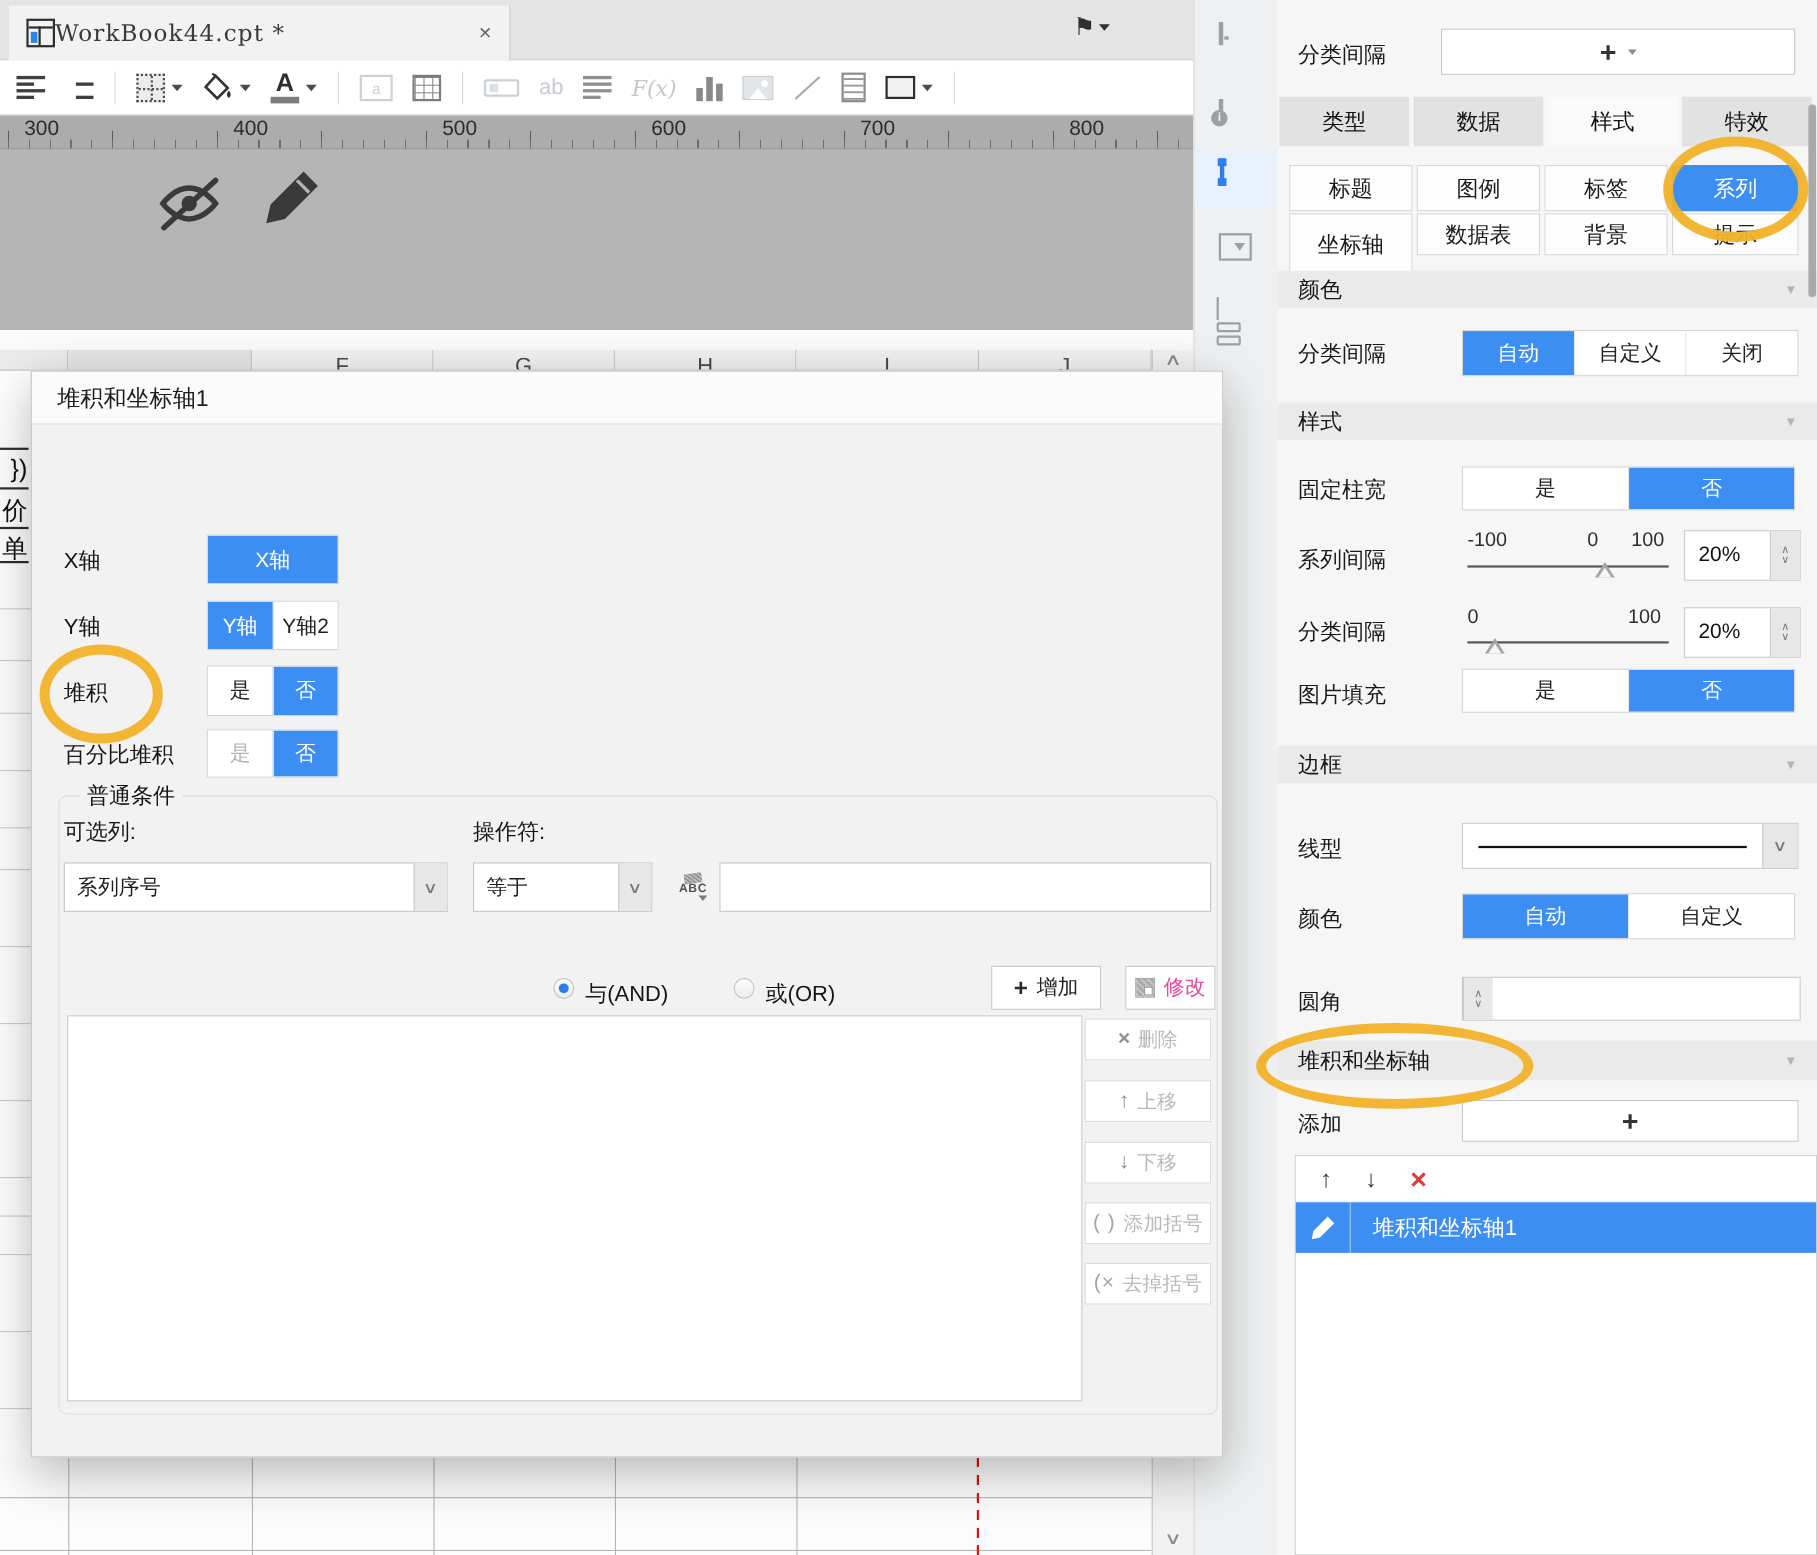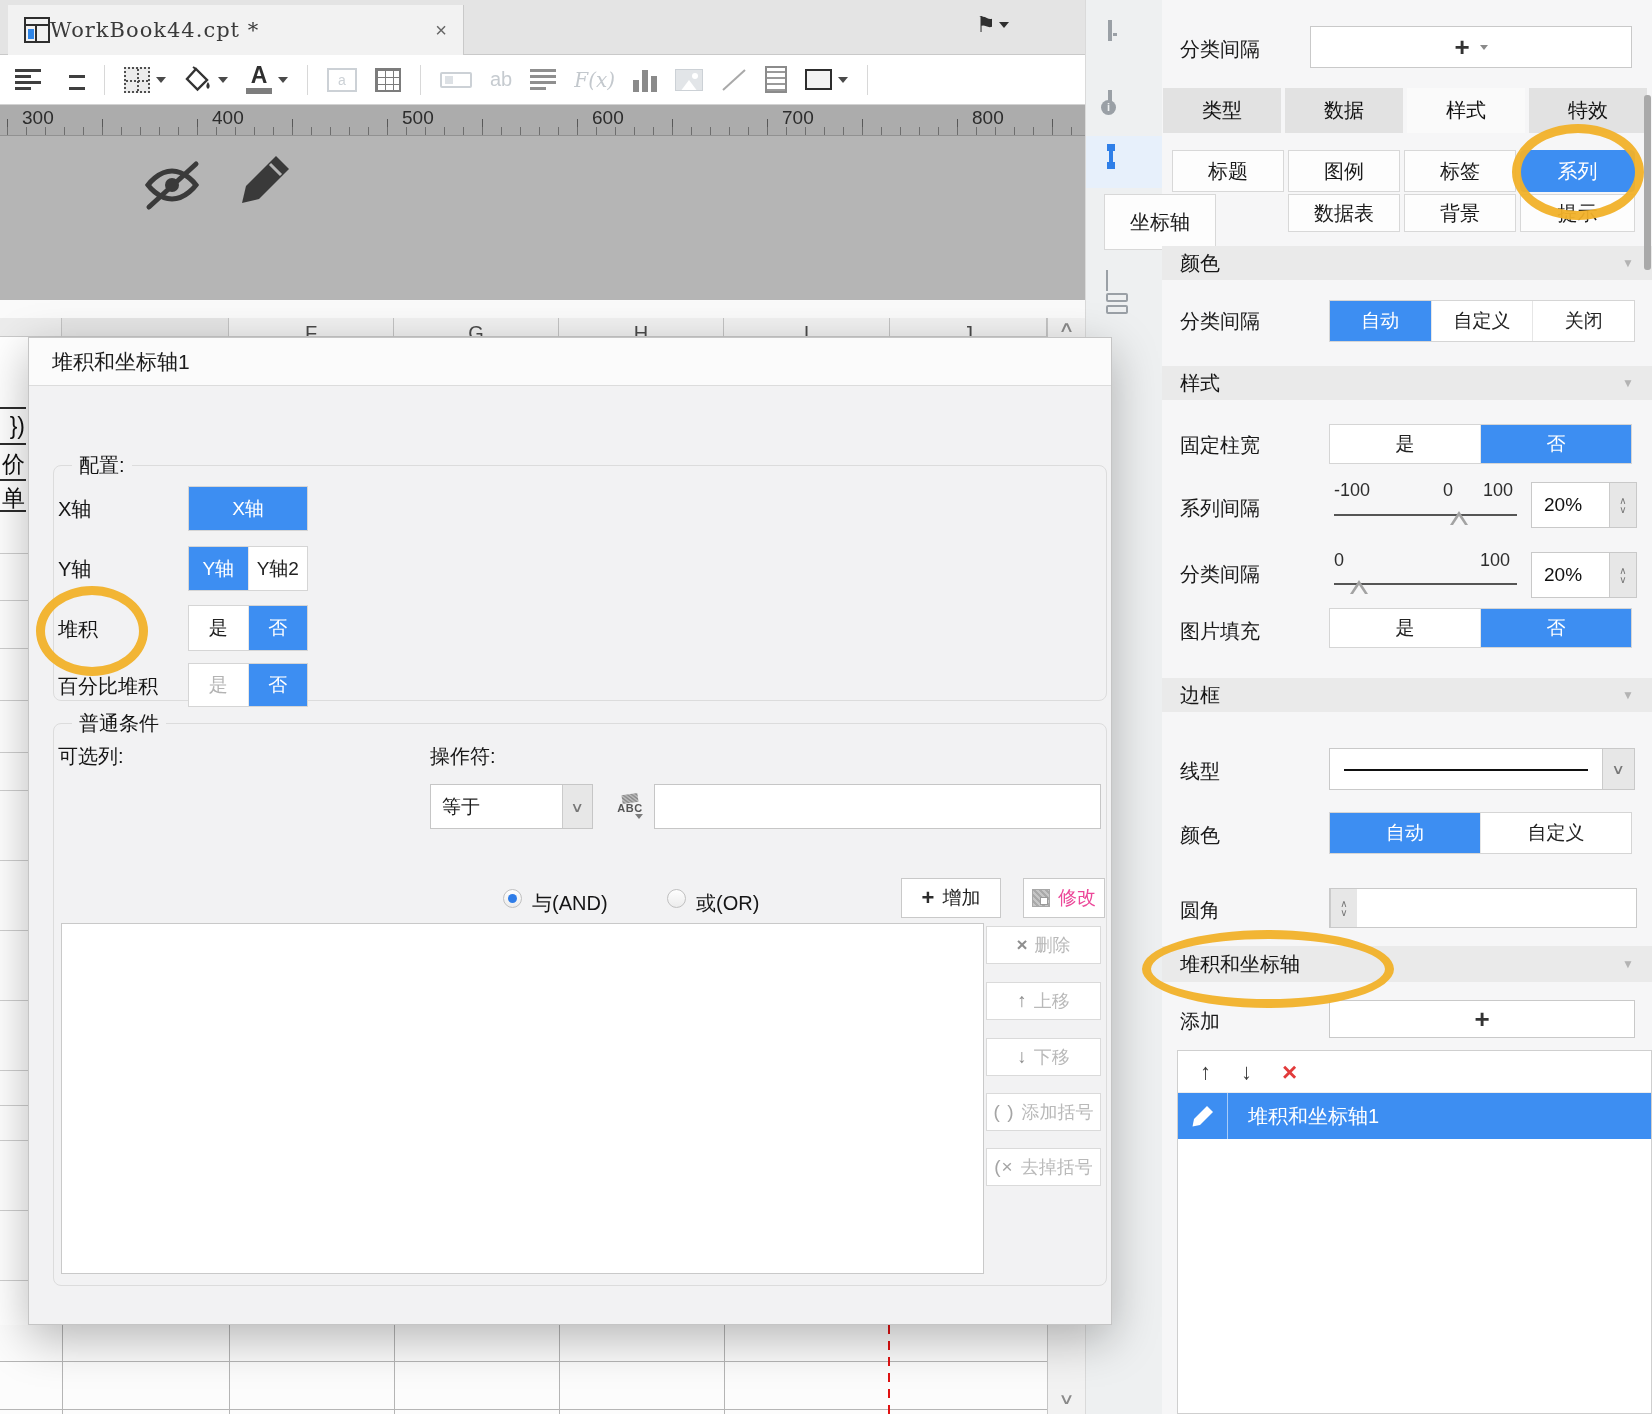--- a/index.html
+++ b/index.html
@@ -367,21 +367,21 @@
   </div>
 <div class="navb" style="left:1288px;top:150px;width:112px;height:42px">
     <span>图例</span>
   </div>
 <div class="navb" style="left:1404px;top:150px;width:112px;height:42px">
     <span>标签</span>
   </div>
 <div class="navb on" style="left:1520px;top:150px;width:115px;height:42px">
     <span>系列</span>
   </div>
-<div class="navb" style="left:1104px;top:194px;width:112px;height:56px">
+<div class="navb" style="left:1172px;top:194px;width:112px;height:56px">
     <span>坐标轴</span>
   </div>
 <div class="navb" style="left:1288px;top:194px;width:112px;height:38px">
     <span>数据表</span>
   </div>
 <div class="navb" style="left:1404px;top:194px;width:112px;height:38px">
     <span>背景</span>
   </div>
 <div class="navb" style="left:1520px;top:194px;width:115px;height:38px">
     <span>提示</span>
@@ -472,23 +472,20 @@
         </svg>
     </span>
     <span class="ptxt">堆积和坐标轴1</span>
   </div>
 </div>
 <i class="pthumb"></i>
 
 <div class="dialog">
   <div class="dlg-head">堆积和坐标轴1</div>
 
-  <div class="fieldset" style="left:24px;top:127px;width:1054px;height:236px">
-    <span class="legend">配置:</span>
-  </div>
   <span class="dlbl" style="left:29px;top:158px">X轴</span>
   <div class="seg" style="left:159px;top:148px;width:120px;height:45px;position:absolute">
     <span class="on">X轴</span>
   </div>
   <span class="dlbl" style="left:29px;top:218px">Y轴</span>
   <div class="seg" style="left:159px;top:208px;width:120px;height:45px">
     <span class="on">Y轴</span>
     <span>Y轴2</span>
   </div>
   <span class="dlbl" style="left:29px;top:278px">堆积</span>
@@ -500,20 +497,24 @@
   <div class="seg" style="left:159px;top:325px;width:120px;height:44px">
     <span class="dim">是</span>
     <span class="on">否</span>
   </div>
 
   <div class="fieldset" style="left:24px;top:385px;width:1054px;height:563px">
     <span class="legend">普通条件</span>
   </div>
   <span class="dlbl" style="left:29px;top:405px">可选列:</span>
   <span class="dlbl" style="left:401px;top:405px">操作符:</span>
+  <div class="drop" style="left:29px;top:446px;width:349px;height:45px">
+    <span class="v">系列序号</span>
+      <span class="c"></span>
+  </div>
   <div class="drop" style="left:401px;top:446px;width:163px;height:45px">
     <span class="v">等于</span>
       <span class="c"></span>
   </div>
   <div class="abc" style="left:583px;top:447px">
     <span class="pp"></span>
     <span class="tt">ABC</span>
     <span class="cc"></span>
   </div>
   <input class="vinput" style="left: 625px; top: 446px; width: 447px; height: 45px;" value="">

